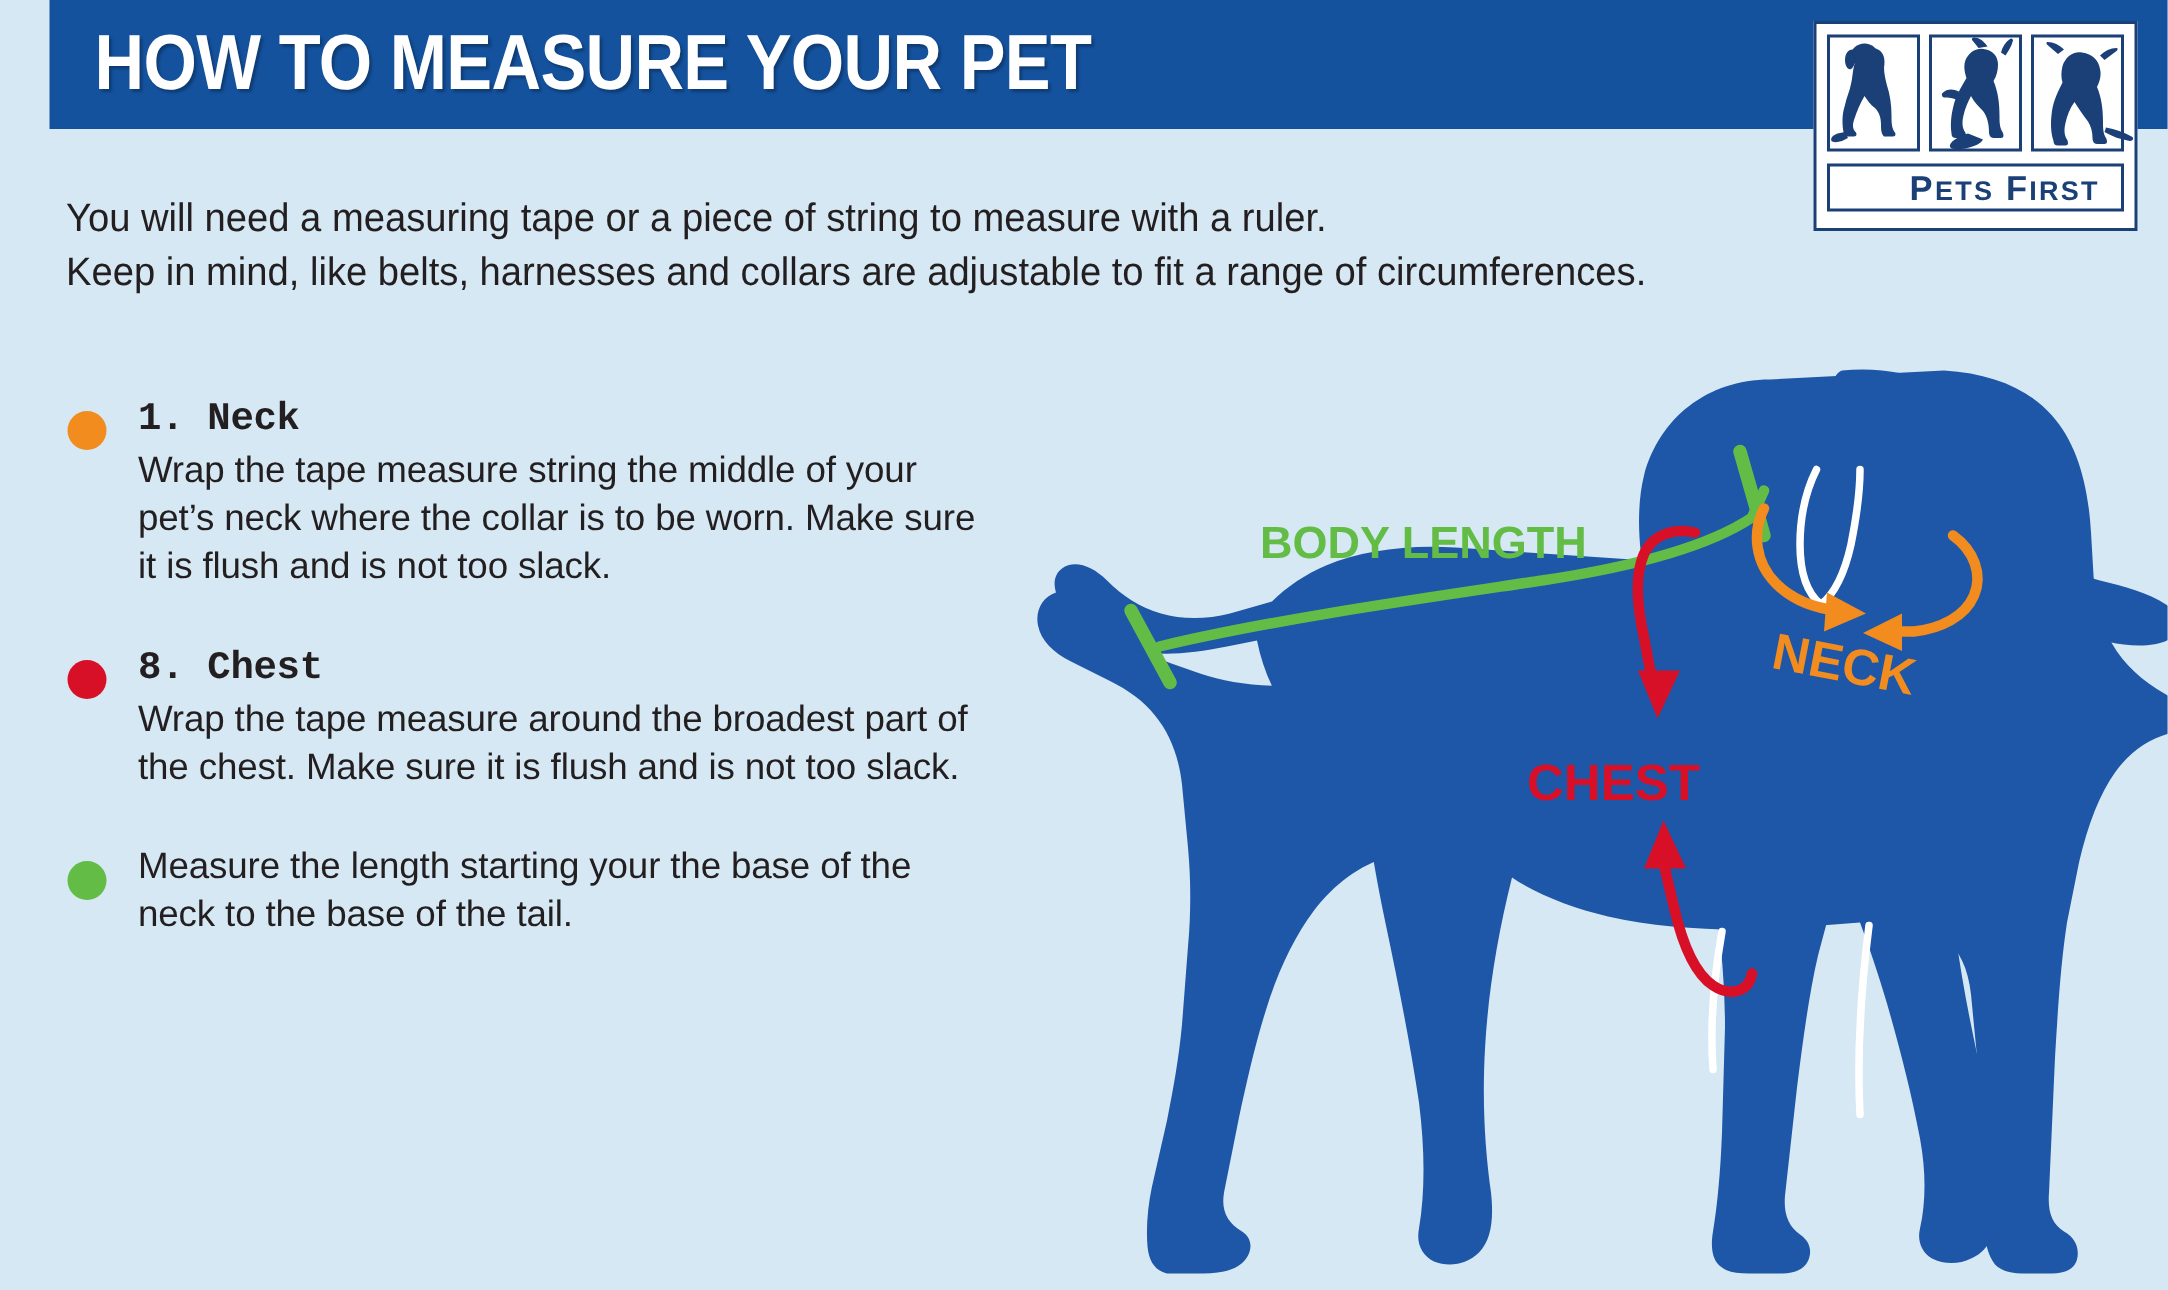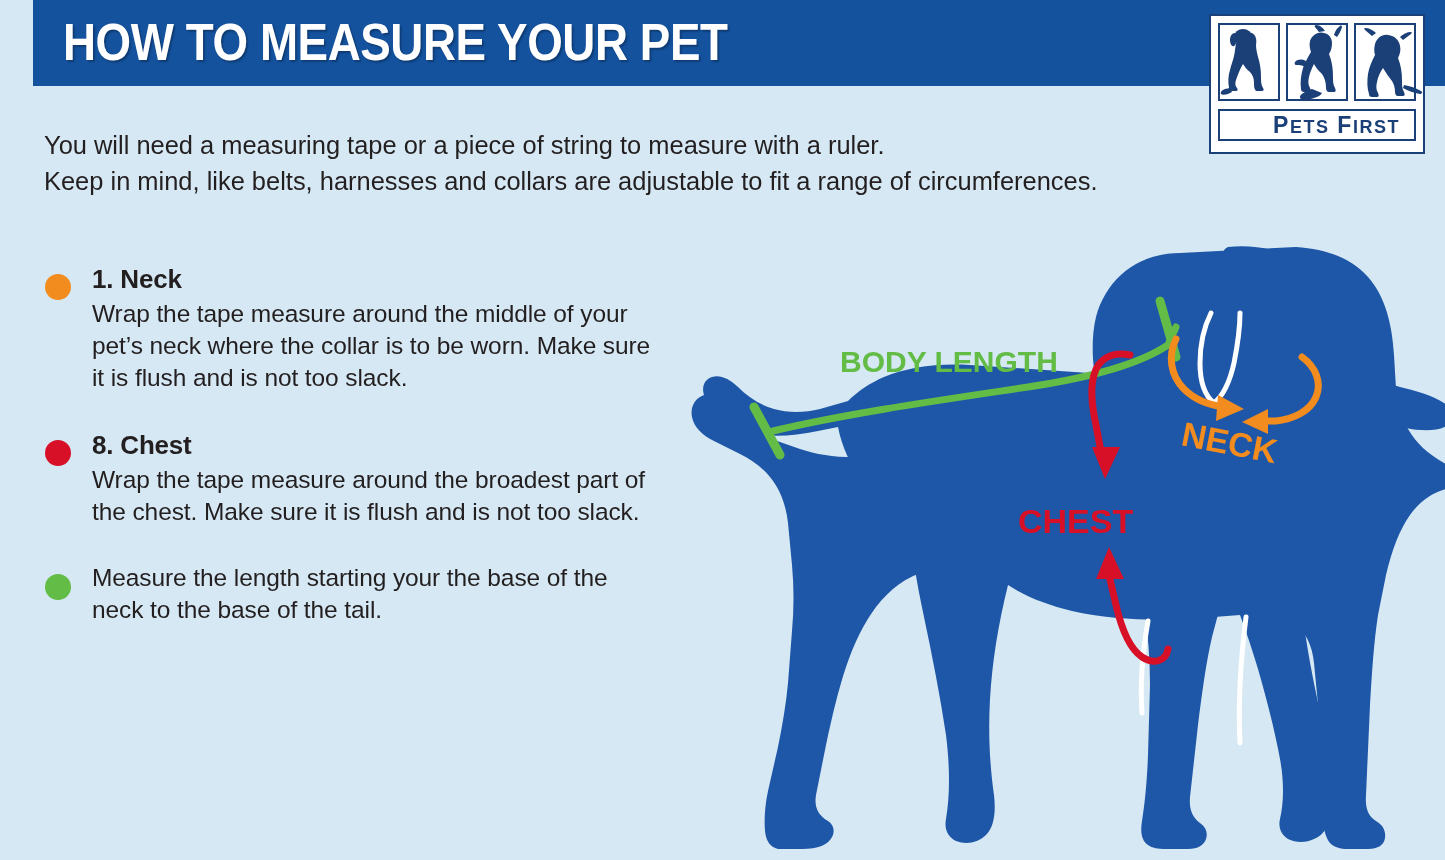--- a/index.html
+++ b/index.html
@@ -117,20 +117,21 @@
     height: 26px;
     border-radius: 50%;
   }
   .step-heading {
     margin-left: 52px;
     font-size: 26px;
     font-weight: bold;
     color: #231f20;
     line-height: 34px;
     letter-spacing: -0.2px;
+    font-family: Liberation Mono, monospace;
   }
   .step-body {
     margin-left: 52px;
     margin-top: 2px;
     font-size: 24.5px;
     line-height: 32px;
     color: #231f20;
     width: 560px;
     letter-spacing: -0.1px;
   }
@@ -204,21 +205,21 @@
 <div id="intro">
   <div>You will need a measuring tape or a piece of string to measure with a ruler.</div>
   <div>Keep in mind, like belts, harnesses and collars are adjustable to fit a range of circumferences.</div>
 </div>
 
 <div id="steps">
 
   <div class="step">
     <div class="step-bullet" style="background:#f28c1e"></div>
     <div class="step-heading">1. Neck</div>
-    <div class="step-body">Wrap the tape measure around the middle of your pet’s neck where the collar is to be worn. Make sure it is flush and is not too slack.</div>
+    <div class="step-body">Wrap the tape measure string the middle of your pet’s neck where the collar is to be worn. Make sure it is flush and is not too slack.</div>
   </div>
 
   <div class="step">
     <div class="step-bullet" style="background:#d81027"></div>
     <div class="step-heading">8. Chest</div>
     <div class="step-body">Wrap the tape measure around the broadest part of the chest. Make sure it is flush and is not too slack.</div>
   </div>
 
   <div class="step">
     <div class="step-bullet" style="background:#63bc46"></div>

